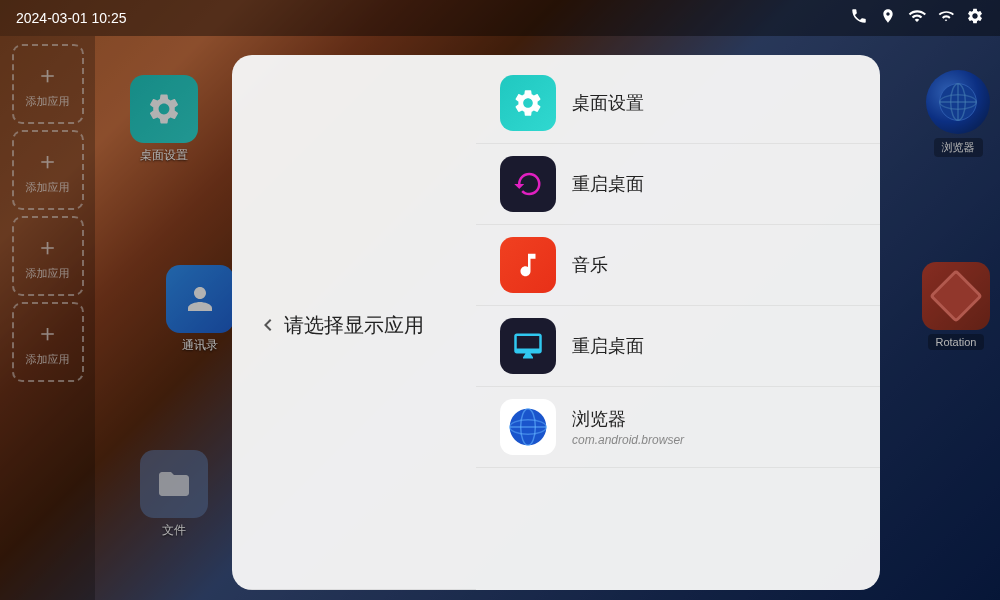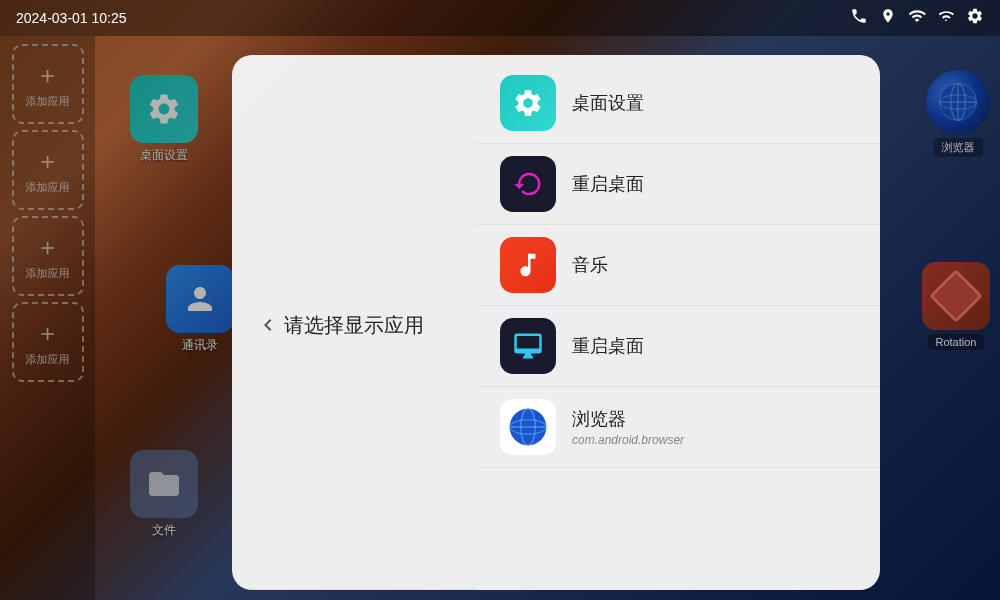--- a/index.html
+++ b/index.html
@@ -325,21 +325,21 @@
 
 <div class="bg-app" style="left: 130px; top: 265px; padding-left: 36px;">
   <div class="bg-app-icon contacts-bg-icon">
     <svg width="36" height="36" viewBox="0 0 24 24" fill="white">
         <path d="M12 12c2.21 0 4-1.79 4-4s-1.79-4-4-4-4 1.79-4 4 1.79 4 4 4zm0 2c-2.67 0-8 1.34-8 4v2h16v-2c0-2.66-5.33-4-8-4z"></path>
       </svg>
   </div>
   <span class="bg-app-label">通讯录</span>
 </div>
 
-<div class="bg-app" style="left: 130px; top: 450px;">
+<div class="bg-app" style="left: 140px; top: 450px;">
   <div class="bg-app-icon files-bg-icon">
     <svg width="36" height="36" viewBox="0 0 24 24" fill="rgba(255,255,255,0.7)">
         <path d="M10 4H4c-1.1 0-1.99.9-1.99 2L2 18c0 1.1.9 2 2 2h16c1.1 0 2-.9 2-2V8c0-1.1-.9-2-2-2h-8l-2-2z"></path>
       </svg>
   </div>
   <span class="bg-app-label">文件</span>
 </div>
 
 <div class="right-app" style="top: 70px;">
   <div class="globe-icon">

